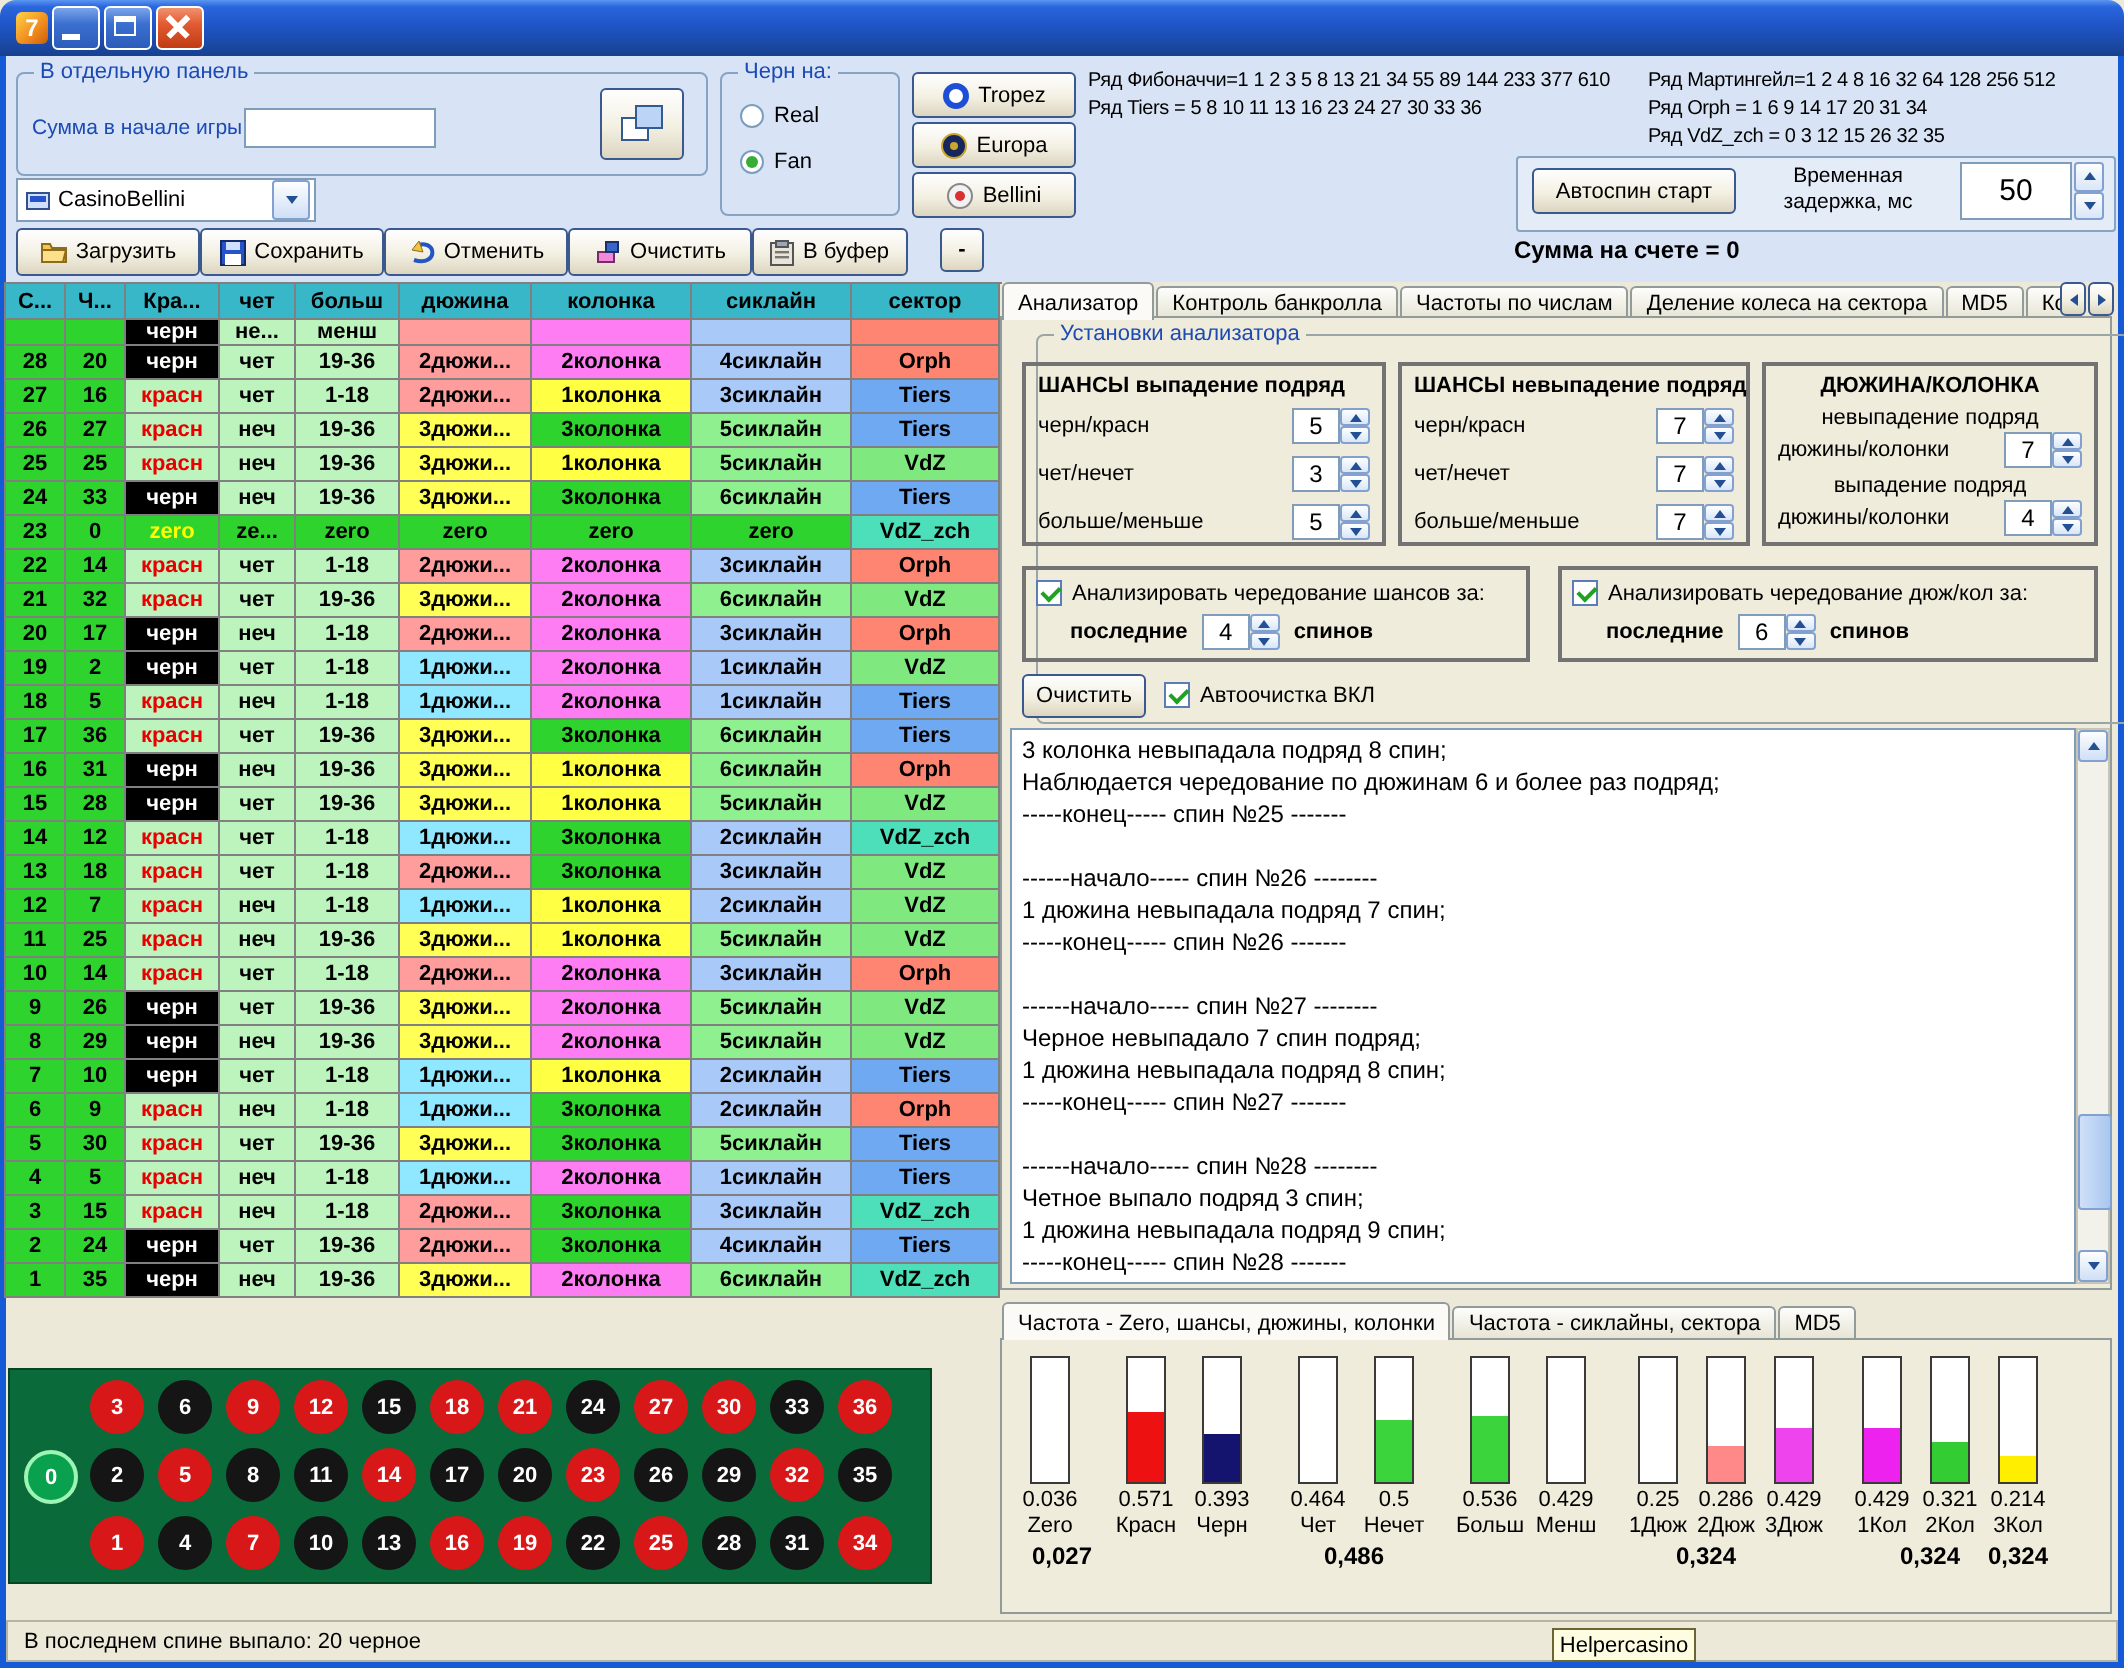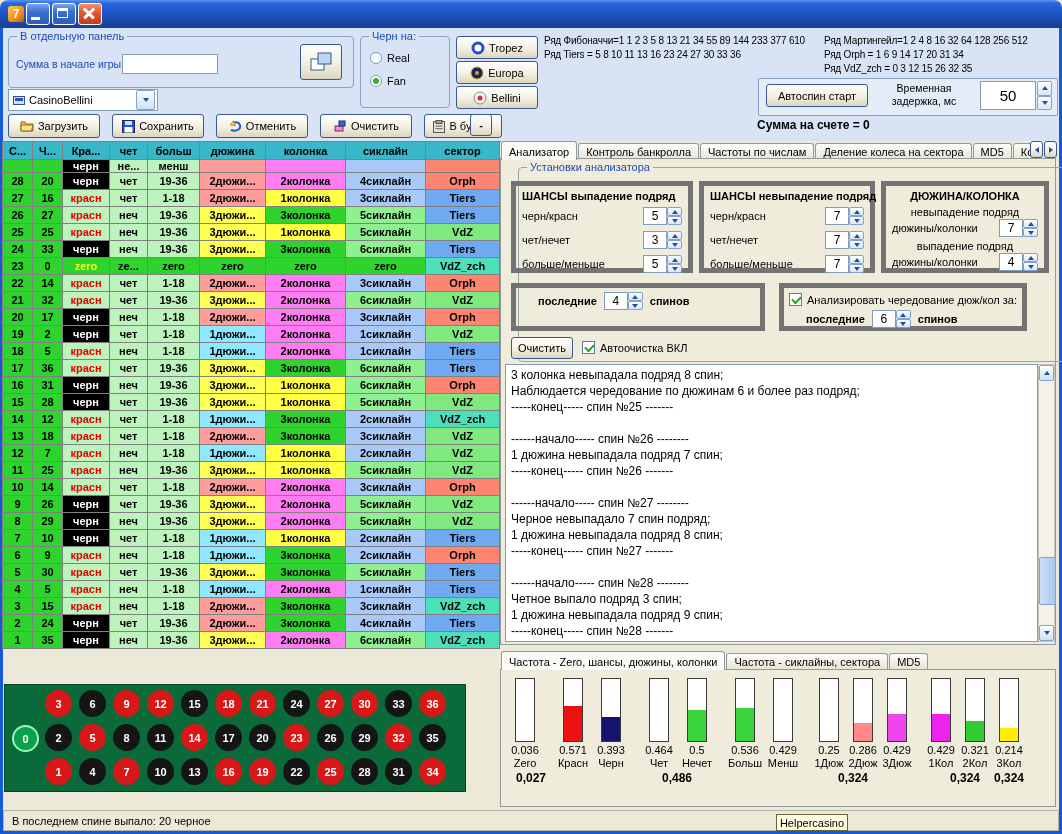--- a/index.html
+++ b/index.html
@@ -41,21 +41,21 @@
 .trow.partial{height:13px}
 .tcell{height:100%;border-right:1px solid #808080;border-bottom:1px solid #808080;box-sizing:border-box;font-weight:bold;font-size:11px;display:flex;align-items:center;justify-content:center;overflow:hidden;white-space:nowrap}
 
 #board{left:4px;top:684px;width:462px;height:108px;background:#0a6a3a;border:1px solid #064423;box-sizing:border-box}
 .rnum{position:absolute;width:27px;height:27px;border-radius:50%;display:flex;align-items:center;justify-content:center;color:#fff;font-weight:bold;font-size:11px;box-sizing:border-box}
 
 .tabs{position:absolute;display:flex;align-items:flex-end;height:20px}
 .tab{border:1px solid #919b9c;border-bottom:none;border-radius:3px 3px 0 0;padding:2px 7px;background:linear-gradient(180deg,#fdfdfb,#e6e3d2);margin-right:1px;font-size:11px;white-space:nowrap}
 .tab.active{background:#fbfaf6;padding-top:4px;position:relative;z-index:3}
 .tpanel{position:absolute;border:1px solid #919b9c;background:#efecdc;box-sizing:border-box}
-.inbox{position:absolute;border:5px solid #737373;box-sizing:border-box}
+.inbox{position:absolute;border:2px solid #737373;box-sizing:border-box}
 .ititle{font-weight:bold;padding:4px 6px 2px;font-size:11px;white-space:nowrap}
 .cline{text-align:center;font-size:11px;padding-top:2px;white-space:nowrap}
 .srow{display:flex;justify-content:space-between;align-items:center;height:24px;padding:0 6px;font-size:11px}
 .spinbox{display:inline-flex;height:18px;vertical-align:middle}
 .spinedit{width:24px;height:18px;box-sizing:border-box;background:#fff;border:1px solid #7f9db9;font-size:12px;text-align:center;line-height:16px}
 .spinarr{display:inline-flex;flex-direction:column;width:15px;height:18px}
 .sa{flex:1;border:1px solid #83a1d0;border-radius:2px;background:linear-gradient(180deg,#fdfefe,#d9e6f8);display:flex;align-items:center;justify-content:center;box-sizing:border-box}
 .cb{display:inline-block;width:13px;height:13px;background:#fff;border:1px solid #5a7cb8;position:relative;vertical-align:-2px;box-sizing:border-box;flex:none}
 .cb.checked::after{content:"";position:absolute;left:2px;top:2px;width:7px;height:4px;border-left:2px solid #21a121;border-bottom:2px solid #21a121;transform:rotate(-45deg)}
 #log{position:absolute;left:505px;top:364px;width:533px;height:278px;background:#fff;border:1px solid #7f9db9;box-sizing:border-box;font-size:12px;line-height:16px;padding:2px 5px;white-space:pre;overflow:hidden}
@@ -176,21 +176,21 @@
         <rect x="0.5" y="2.5" width="11" height="8" fill="#cfe0ff" stroke="#33508a"></rect>
         <rect x="2" y="4" width="8" height="3" fill="#2653c9"></rect>
       </svg>
     </span>
   <span>CasinoBellini</span>
   <span class="drop">
       <span class="tdn"></span>
     </span>
 </div>
 
-<div class="abs" id="toolbar" style="left:8px;top:114px;display:flex;gap:12px">
+<div class="abs" id="toolbar" style="left:8px;top:114px;display:flex;gap:0">
     <div class="btn2" style="width: 92px;">
       <span class="icon">
         <svg width="14" height="12" viewBox="0 0 14 12">
           <path d="M1 2h4l1 2h7v7H1z" fill="#f7c64a" stroke="#8a6d1d"></path>
           <path d="M1 5h12l-1.5 6H1z" fill="#ffe08a" stroke="#8a6d1d"></path>
         </svg>
       </span>
       <span>Загрузить</span>
     </div>
     <div class="btn2" style="width: 92px;">
@@ -755,37 +755,41 @@
             </span>
             <span class="sa">
               <span class="tdn"></span>
             </span>
           </span>
         </span></span>
   </div>
 </div>
 
 <div class="inbox" style="left:511px;top:283px;width:254px;height:48px">
+  <div style="display:flex;align-items:center;gap:5px;padding:5px 5px 0">
+    <span class="cb checked" id="cb1"></span>
+    <span style="font-size:11px">Анализировать чередование шансов за:</span>
+  </div>
   <div style="display:flex;align-items:center;gap:7px;padding:4px 5px 0 22px">
     <span style="font-weight:bold">последние</span>
     <span id="check1-spin"><span class="spinbox">
           <span class="spinedit">4</span>
           <span class="spinarr">
             <span class="sa">
               <span class="tu"></span>
             </span>
             <span class="sa">
               <span class="tdn"></span>
             </span>
           </span>
         </span></span>
     <span style="font-weight:bold">спинов</span>
   </div>
 </div>
-<div class="inbox" style="left:779px;top:283px;width:248px;height:48px">
+<div class="inbox" style="left:779px;top:283px;width:270px;height:48px">
   <div style="display:flex;align-items:center;gap:5px;padding:5px 5px 0">
     <span class="cb checked" id="cb2"></span>
     <span style="font-size:11px">Анализировать чередование дюж/кол за:</span>
   </div>
   <div style="display:flex;align-items:center;gap:7px;padding:4px 5px 0 22px">
     <span style="font-weight:bold">последние</span>
     <span id="check2-spin"><span class="spinbox">
           <span class="spinedit">6</span>
           <span class="spinarr">
             <span class="sa">

